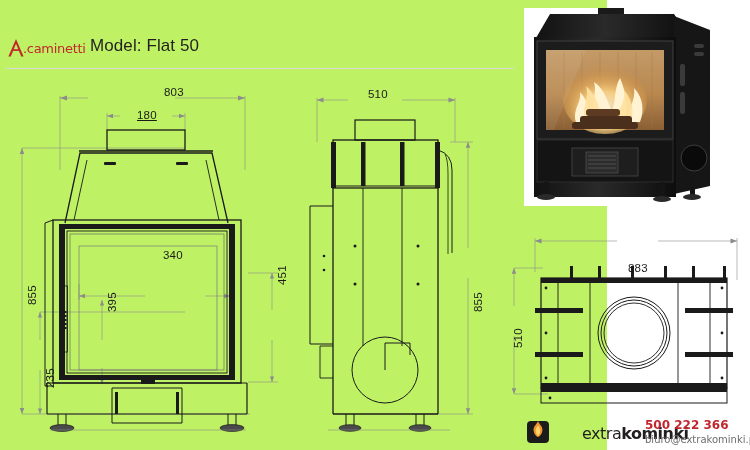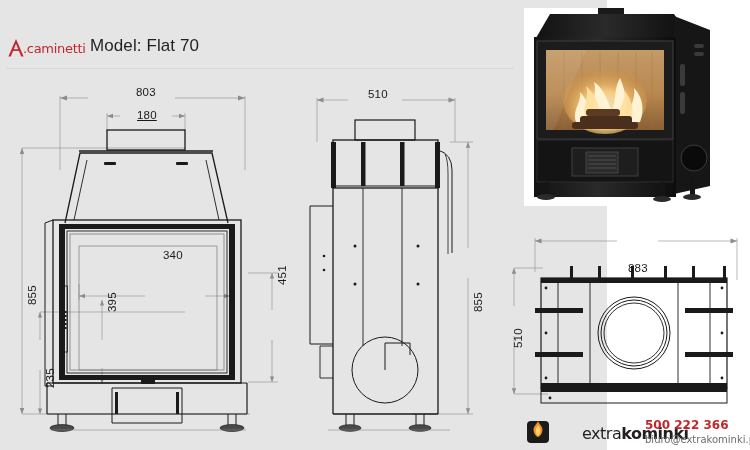--- a/index.html
+++ b/index.html
@@ -13,21 +13,21 @@
     position: relative;
     overflow: hidden;
     font-family: "Liberation Sans", sans-serif;
     color: #1a1a1a;
   }
   .page {
     position: absolute;
     inset: 0;
     width: 607px;
     height: 450px;
-    background: #e5e5e5;
+    background: #bef264;
   }
 
   
   .header {
     position: absolute;
     left: 0; top: 0;
     width: 750px; height: 70px;
   }
   .brand-logo {
     position: absolute;
@@ -139,21 +139,21 @@
 <div class="page">
 
   <div class="header">
     <div class="brand-logo">
       <svg class="mark" viewBox="0 0 16 18">
         <path d="M8 0 L15.6 17.6 L13.2 17.6 L8 4.8 L2.8 17.6 L0.4 17.6 Z" fill="#c1272d"></path>
         <rect x="4.2" y="10.2" width="7.6" height="1.7" fill="#c1272d"></rect>
       </svg>
       <div class="wordmark">.caminetti</div>
     </div>
-    <div class="page-title">Model: Flat 70</div>
+    <div class="page-title">Model: Flat 50</div>
     <div class="header-rule"></div>
   </div>
 
   <svg class="dwg" style="left:0px; top:78px;" width="300" height="360" viewBox="0 0 300 360">
     <g fill="none" stroke="#1a1a1a" stroke-width="1.1" shape-rendering="geometricPrecision">
 
       <g stroke="#8c8c8c" stroke-width="0.6">
         <line x1="60" y1="18" x2="60" y2="92"></line>
         <line x1="245" y1="18" x2="245" y2="92"></line>
         <line x1="107" y1="35" x2="107" y2="52"></line>
@@ -262,21 +262,21 @@
       <path d="M228 336 L228 348" stroke-width="1"></path>
       <path d="M236 336 L236 348" stroke-width="1"></path>
       <g fill="#4a4a4a" stroke="#1a1a1a" stroke-width="0.7">
         <ellipse cx="62" cy="350" rx="12" ry="3.4"></ellipse>
         <ellipse cx="232" cy="350" rx="12" ry="3.4"></ellipse>
       </g>
       <line x1="50" y1="352" x2="246" y2="352" stroke="#8c8c8c" stroke-width="0.6"></line>
     </g>
   </svg>
 
-  <div class="dim-label" style="left:116px; top:86px;padding-left:20px;">803</div>
+  <div class="dim-label" style="left:144px; top:86px;padding-left:20px;">803</div>
   <div class="dim-label" style="left:137px; top:109px;text-decoration:underline;">180</div>
   <div class="dim-label vert" style="left:26px; top:305px;">855</div>
   <div class="dim-label vert" style="left:44px; top:388px;">235</div>
   <div class="dim-label vert" style="left:276px; top:285px;">451</div>
   <div class="dim-label" style="left:163px; top:249px;">340</div>
   <div class="dim-label vert" style="left:106px; top:312px;">395</div>
 
   <svg class="dwg" style="left:300px; top:78px;" width="220" height="360" viewBox="0 0 220 360">
     <g fill="none" stroke="#1a1a1a" stroke-width="1.1">
 

